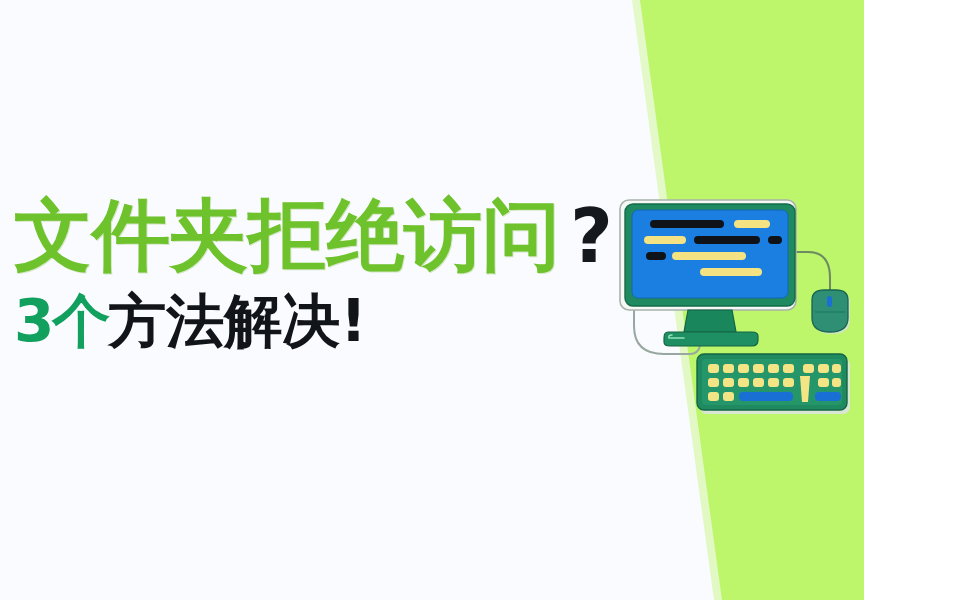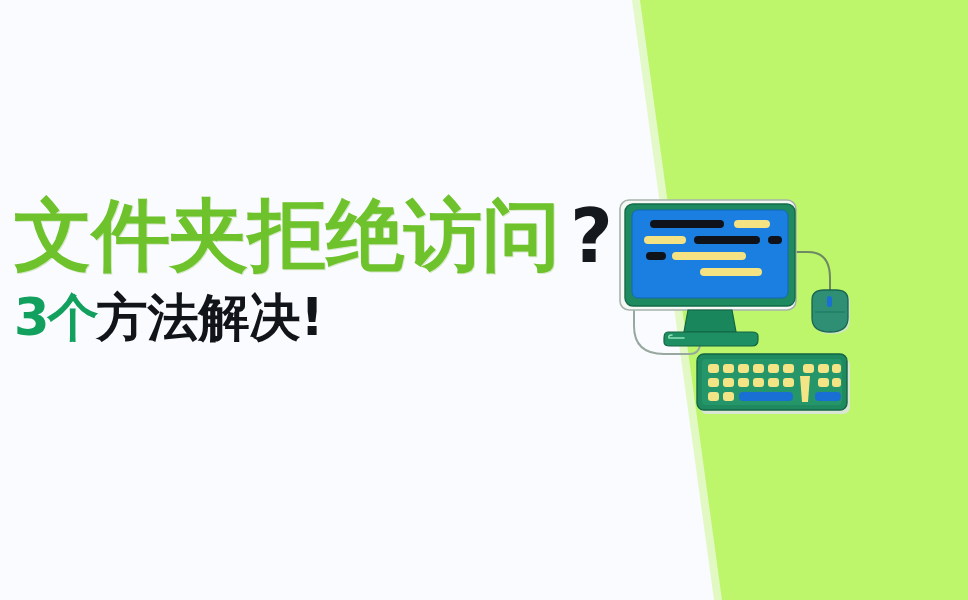--- a/index.html
+++ b/index.html
@@ -6,21 +6,21 @@
     margin: 0;
     padding: 0;
     background: #ffffff;
   }
   body {
     font-family: "Liberation Sans", sans-serif;
   }
 
   #poster {
     position: relative;
-    width: 968px;
+    width: 864px;
     height: 600px;
     overflow: hidden;
     background: #FAFBFE;
   }
 
   
   .bg-white {
     position: absolute;
     inset: 0;
     background: #FAFBFE;
@@ -56,21 +56,21 @@
     white-space: nowrap;
     line-height: 1.0;
     font-weight: 700;
     letter-spacing: 0px;
   }
   .line1 {
     font-size: 78px;
     margin-bottom: 18px;
   }
   .line2 {
-    font-size: 51px;
+    font-size: 58px;
   }
   .seg-lightgreen {
     color: #6EC22B;
     font-family: "DejaVu Sans", "Liberation Sans", sans-serif;
     font-weight: 700;
     text-shadow: 1px 1px 0 rgba(120,180,60,.28);
   }
   .seg-black {
     color: #111418;
     font-family: "DejaVu Sans", "Liberation Sans", sans-serif;

